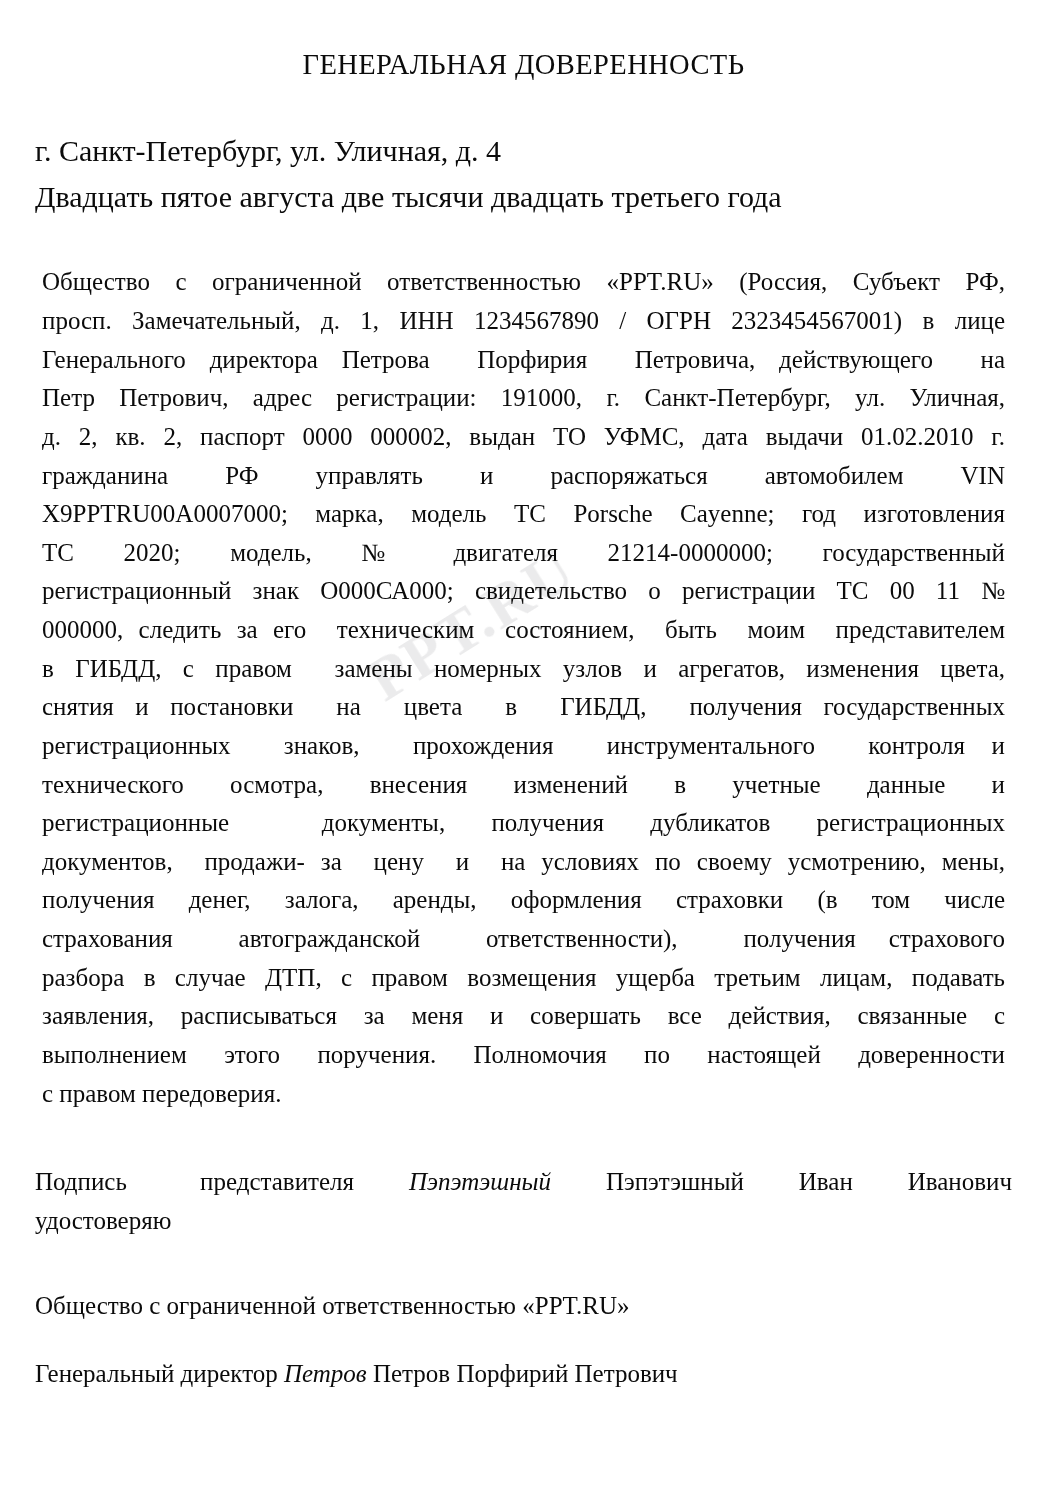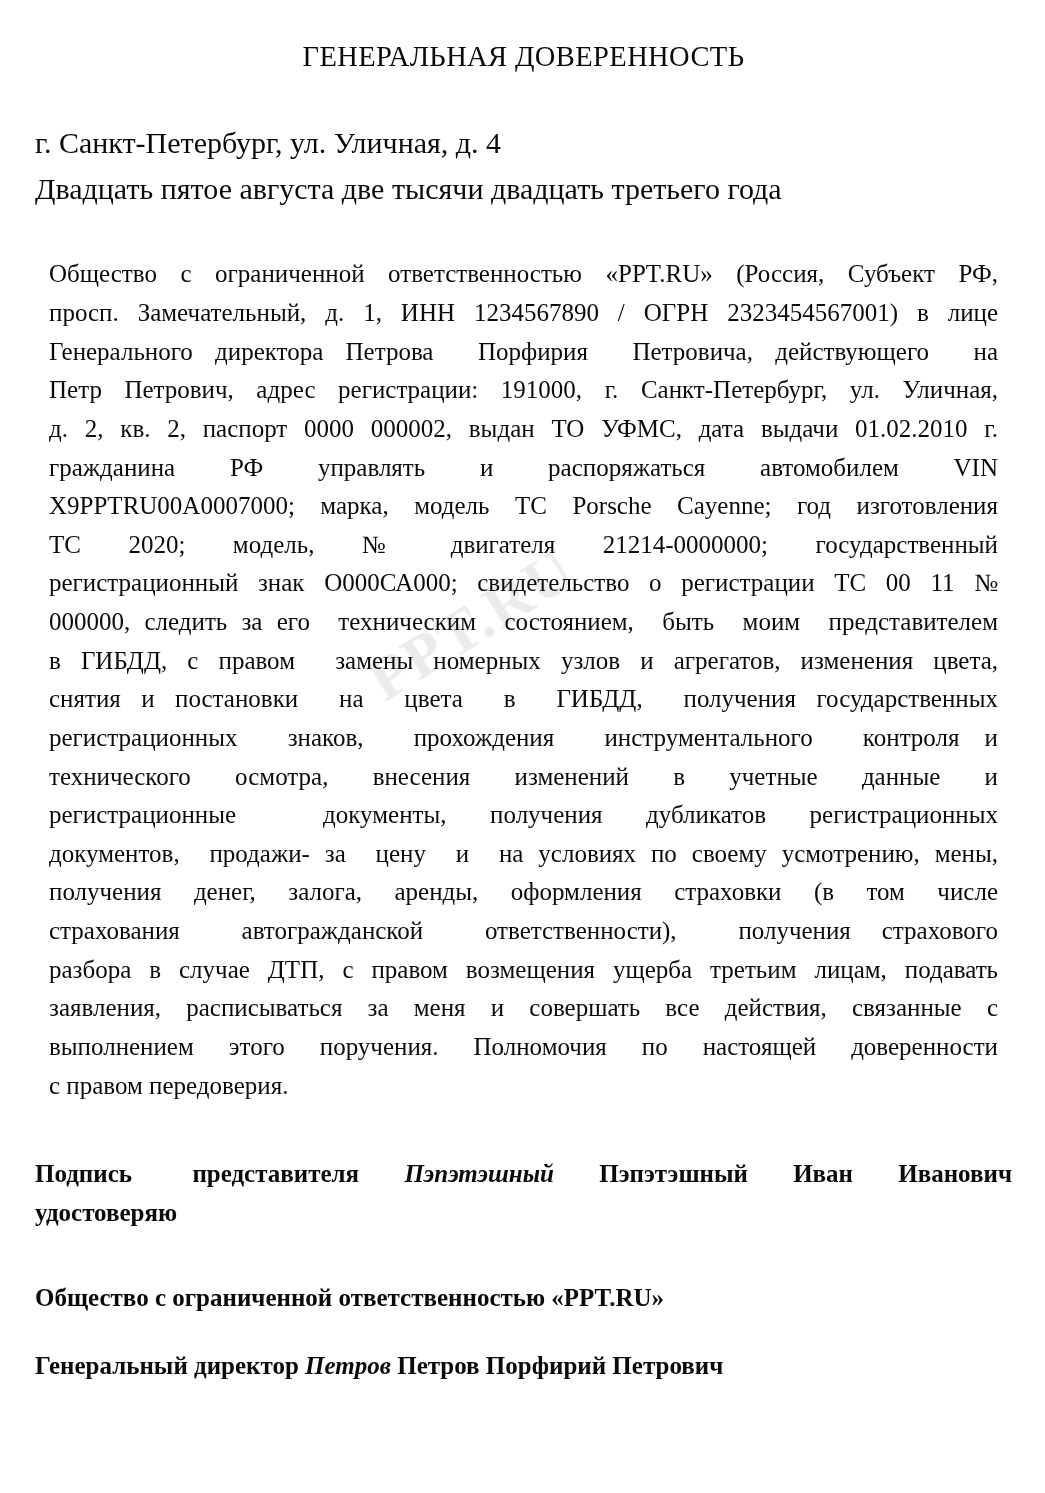--- a/index.html
+++ b/index.html
@@ -50,21 +50,21 @@
     z-index: 1;
     padding: 0 33px 0 35px;
     box-sizing: border-box;
   }
 
   .doc-title {
     text-align: center;
     font-size: 28.5px;
     font-weight: 400;
     letter-spacing: 0.4px;
-    margin: 8px;
+    margin: 16px;
     padding-top: 32px;
     line-height: 1.2;
   }
 
   .meta-block {
     margin-top: 46px;
     font-size: 30px;
     line-height: 1.52;
   }
 
@@ -75,39 +75,38 @@
   .body-block {
     margin-top: 44px;
     font-size: 25px;
     line-height: 1.545;
     text-align: justify;
     text-justify: inter-word;
     hyphens: none;
   }
 
   .body-block p {
-    margin: 14px;
+    margin: 7px;
   }
 
   
   .jline {
     display: block;
     text-align: justify;
     text-align-last: justify;
     white-space: pre;
   }
   .jline.last {
     text-align-last: left;
   }
 
   .sig-block {
     margin-top: 50px;
     font-size: 25px;
     line-height: 1.55;
-    font-weight: bold;
   }
 
   .sig-block .jline {
     text-align-last: justify;
   }
 
   .plain-line {
     display: block;
     white-space: pre;
   }

